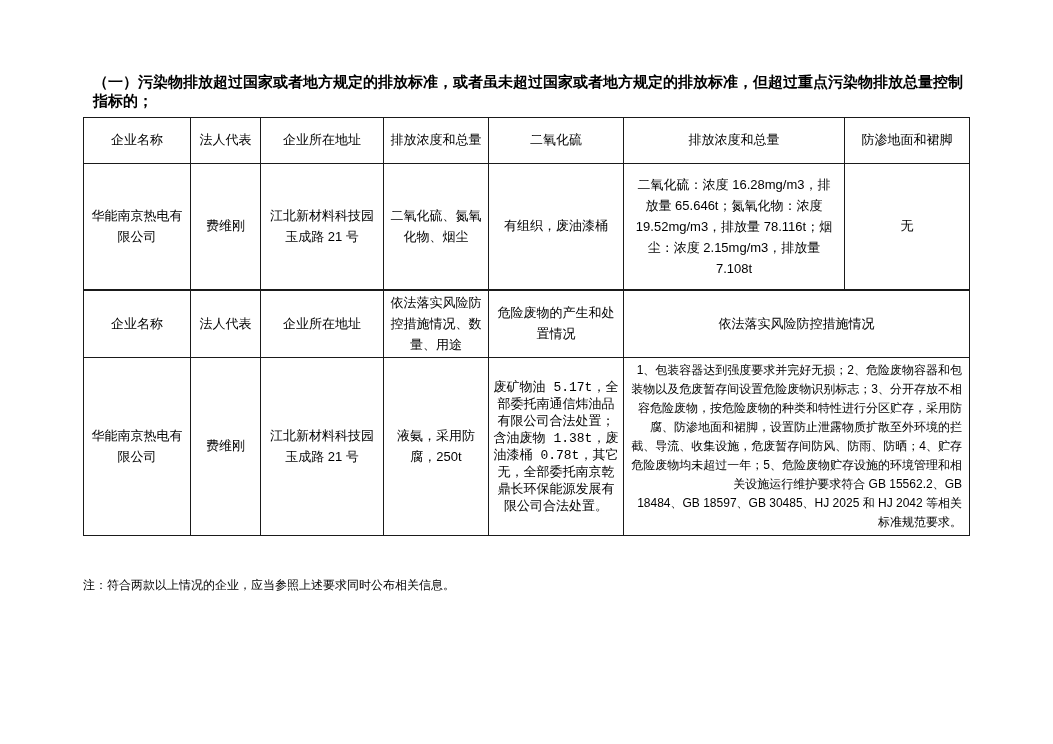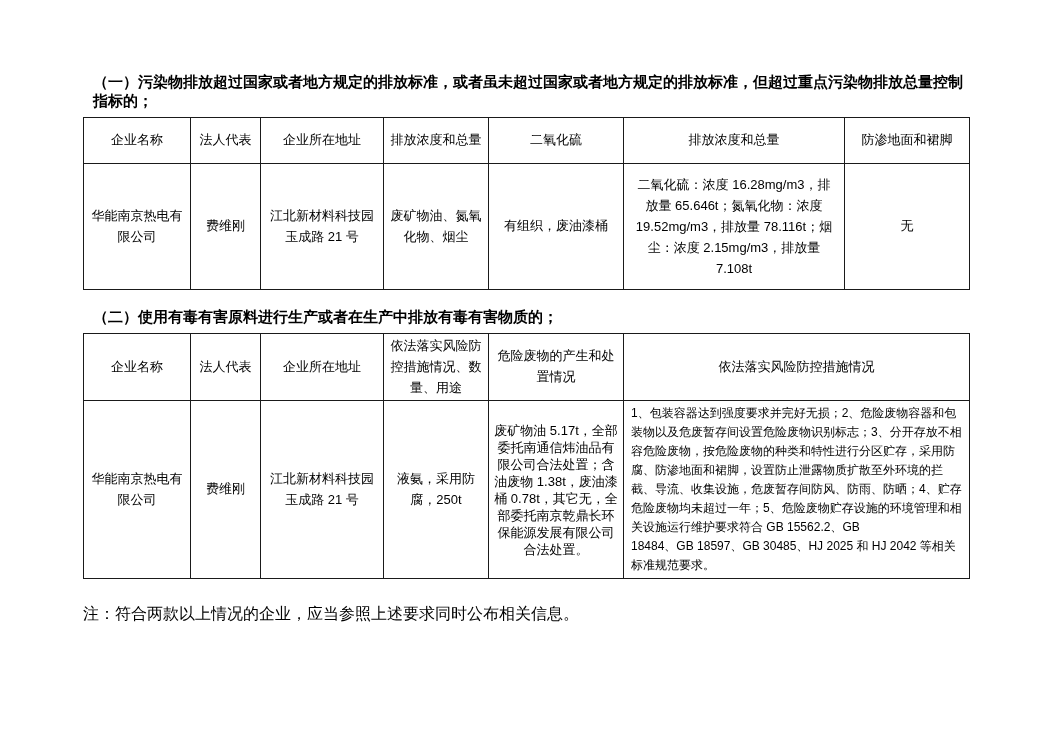--- a/index.html
+++ b/index.html
@@ -31,27 +31,27 @@
     text-align: center; vertical-align: middle;
     font-size: 13px; line-height: 1.6;
     padding: 2px 5px;
     overflow: hidden;
   }
   tr.t1-head td { height: 46px; }
   tr.t1-body td { height: 84px; }
   tr.t2-head td { height: 58px; }
   tr.t2-body td { height: 170px; }
   td.conc { line-height: 21px; padding: 10px 8px; }
-  td.waste { line-height: 17px; padding: 2px 4px; }
+  td.waste { line-height: 17px; padding: 2px 4px; font-family: Liberation Mono, monospace; }
   td.risk {
-    text-align: left; font-size: 12px; line-height: 19px;
+    text-align: right; font-size: 12px; line-height: 19px;
     white-space: pre-wrap; padding: 3px 7px;
     vertical-align: middle;
   }
-  .note { margin-top: 25px; font-size: 16px; }
+  .note { margin-top: 41px; font-size: 12px; }
 </style>
 </head>
 <body>
 
 <div class="wrap">
 
 
 
   <div class="sec-heading">（一）污染物排放超过国家或者地方规定的排放标准，或者虽未超过国家或者地方规定的排放标准，但超过重点污染物排放总量控制指标的；</div>
 
@@ -72,29 +72,28 @@
         <td>企业所在地址</td>
         <td>排放浓度和总量</td>
         <td>二氧化硫</td>
         <td>排放浓度和总量</td>
         <td>防渗地面和裙脚</td>
       </tr>
       <tr class="t1-body">
         <td>华能南京热电有限公司</td>
         <td>费维刚</td>
         <td>江北新材料科技园玉成路 21 号</td>
-        <td>废矿物油、氮氧化物、烟尘</td>
+        <td>二氧化硫、氮氧化物、烟尘</td>
         <td>有组织，废油漆桶</td>
         <td class="conc">二氧化硫：浓度 16.28mg/m3，排放量 65.646t；氮氧化物：浓度 19.52mg/m3，排放量 78.116t；烟尘：浓度 2.15mg/m3，排放量 7.108t</td>
         <td>无</td>
       </tr>
     </tbody>
   </table>
 
-  <div class="sec-heading second">（二）使用有毒有害原料进行生产或者在生产中排放有毒有害物质的；</div>
 
   <table class="t2">
     <colgroup>
       <col style="width:107px">
         <col style="width:70px">
         <col style="width:123px">
       <col style="width:105px">
         <col style="width:135px">
         <col style="width:346px">
     </colgroup>

